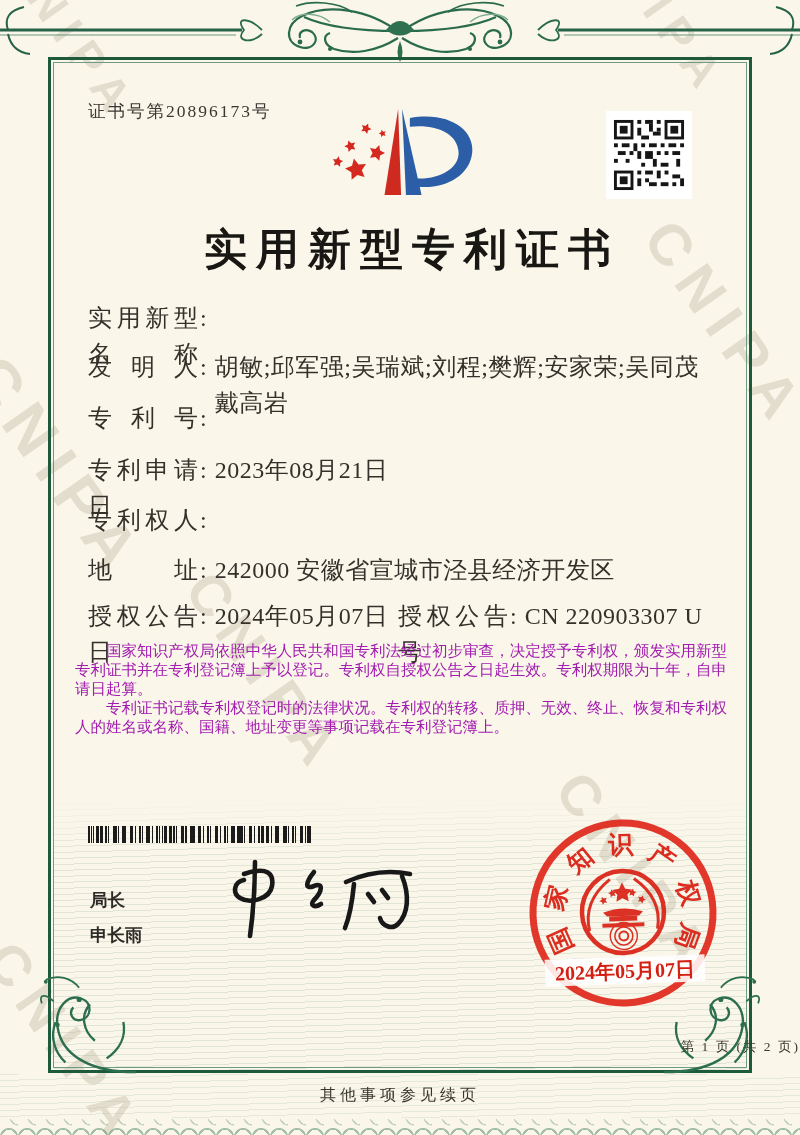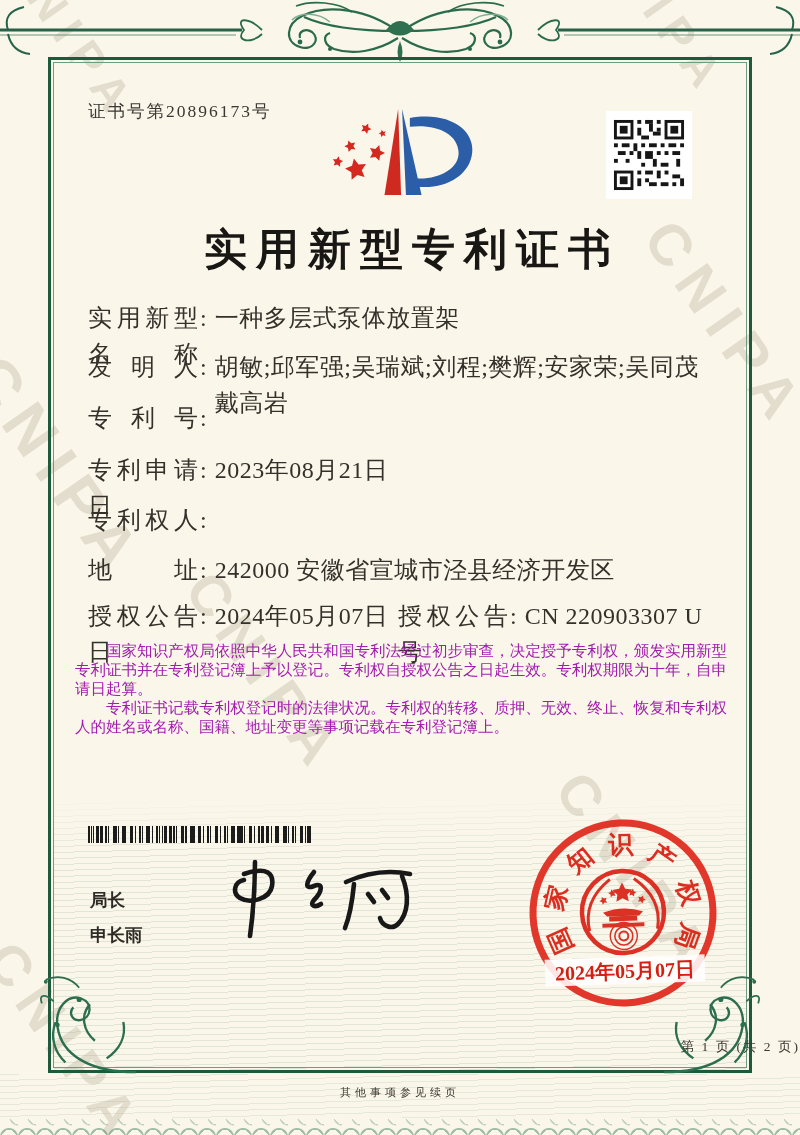--- a/index.html
+++ b/index.html
@@ -49,21 +49,21 @@
   .body-text p{margin:0;text-indent:2em;}
   .barcode{position:absolute;left:88px;top:826px;width:224px;height:17px;
     background:
      repeating-linear-gradient(90deg,#1b1b1b 0 2px,transparent 2px 3px,#1b1b1b 3px 4px,transparent 4px 8px,#1b1b1b 8px 11px,transparent 11px 13px,#1b1b1b 13px 14px,transparent 14px 17px),
      repeating-linear-gradient(90deg,transparent 0 5px,#1b1b1b 5px 6px,transparent 6px 12px,#1b1b1b 12px 15px,transparent 15px 23px);}
   .sig-label{position:absolute;left:90px;font-family:"Liberation Sans","DejaVu Sans",sans-serif;
     font-size:17.5px;font-weight:600;color:#2e2b27;}
   .signature{position:absolute;left:222px;top:852px;}
   .seal{position:absolute;left:523px;top:813px;width:200px;height:200px;transform:rotate(-2deg);z-index:5;}
   .page-info{position:absolute;left:0;top:1038px;width:100%;text-align:right;font-size:13.5px;color:#3c3931;letter-spacing:2px;}
-  .cont-note{position:absolute;left:0;top:1085px;width:100%;text-align:center;font-size:11px;color:#3a362e;letter-spacing:4px;}
+  .cont-note{position:absolute;left:0;top:1085px;width:100%;text-align:center;font-size:16px;color:#3a362e;letter-spacing:4px;}
 </style>
 </head>
 <body>
 
 <div class="page">
 
   <div class="wm" style="left:-30px;top:6px;font-size:46px;">CNIPA</div>
   <div class="wm" style="left:560px;top:-18px;font-size:46px;">CNIPA</div>
   <div class="wm" style="left:608px;top:290px;font-size:58px;">CNIPA</div>
   <div class="wm" style="left:-70px;top:430px;font-size:64px;">CNIPA</div>
@@ -209,21 +209,20 @@
             <rect x="69" y="61" width="4" height="8"></rect>
         </g>
       </svg>
     </div>
 
     <div class="title">实用新型专利证书</div>
 
     <div class="row" style="top:300px;">
       <span class="lbl">实用新型名称</span>
       <span class="colon">:</span>
-      <span class="val">一种多层式泵体放置架</span>
     </div>
 
     <div class="row" style="top:349px;">
       <span class="lbl">发明人</span>
       <span class="colon">:</span>
       <span class="val">
         <span style="display:block;">胡敏;邱军强;吴瑞斌;刘程;樊辉;安家荣;吴同茂</span>
         <span style="display:block;">戴高岩</span>
       </span>
     </div>

